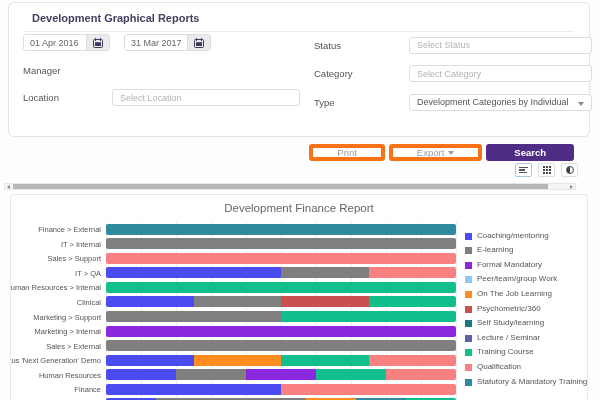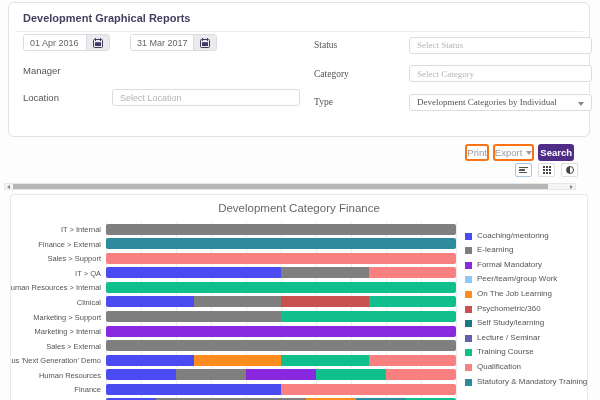--- a/index.html
+++ b/index.html
@@ -10,61 +10,61 @@
     position: relative;
     color: #555;
   }
 
   
   .filter-card {
     position: absolute; left: 8px; top: 2px; width: 582px; height: 135px;
     background: #fff; border: 1px solid #e2e2e8; border-radius: 6px;
   }
   .card-title {
-    margin: 0 6px; padding: 9px 8px 7px;
+    margin: 0 15px; padding: 9px 8px 7px;
     font-size: 11px; font-weight: bold; color: #474060;
     border-bottom: 1px solid #ececf0;
   }
   .fcol { position: absolute; }
   .fcol-left  { left: 14px; top: 26px; width: 277px; }
   .fcol-right { left: 305px; top: 28px; width: 278px; }
   .f-row { display: flex; align-items: center; height: 27.5px; }
-  .fcol-right .f-row { height: 28.5px; font-family: Liberation Serif, serif; }
+  .fcol-right .f-row { height: 28.5px; }
   .f-label { flex: none; font-size: 9.5px; color: #555; }
   .fcol-left  .f-label { width: 89px; }
   .fcol-right .f-label { width: 95px; }
   .text-input {
     flex: 1; height: 17px; border: 1px solid #dcdce0; border-radius: 3px;
     background: #fff; font-size: 9px; color: #b3b3b8;
     display: flex; align-items: center; padding: 0 7px; white-space: nowrap; overflow: hidden;
   }
   .select-input { color: #555; position: relative; }
   .caret {
     position: absolute; right: 7px; top: 7px;
     width: 0; height: 0; border-left: 3px solid transparent;
     border-right: 3px solid transparent; border-top: 4px solid #888;
   }
-  .date-wrap { display: flex; gap: 20px; }
+  .date-wrap { display: flex; gap: 14px; }
   .date-group {
     display: flex; height: 17px; border: 1px solid #dcdce0; border-radius: 3px; overflow: hidden;
   }
   .date-input {
     width: 62px; background: #fff; font-size: 9px; color: #666;
     display: flex; align-items: center; padding: 0 6px; white-space: nowrap;
   }
   .cal-btn {
     width: 23px; background: #ebebee; border-left: 1px solid #dcdce0;
     display: flex; align-items: center; justify-content: center; cursor: pointer;
   }
 
   
   .toolbar { position: absolute; top: 144px; left: 0; width: 574px; display: flex; justify-content: flex-end; gap: 4px; }
   .btn {
-    height: 17px; padding: 0 0; font-size: 9.5px;
-    border: 2px solid #f97316; border-radius: 3px; background: #fff; color: #9a9aa0;
+    height: 17px; padding: 0 24px; font-size: 9.5px;
+    border: 4px solid #f97316; border-radius: 3px; background: #fff; color: #9a9aa0;
     display: flex; align-items: center; gap: 4px; cursor: pointer;
   }
   .btn-search { background: #4f2d87; border-color: #4f2d87; color: #fff; font-weight: bold; }
 
   .view-toggles { position: absolute; top: 163px; left: 0; width: 578px; display: flex; justify-content: flex-end; gap: 6px; }
   .toggle-btn {
     width: 17px; height: 14px; border: 1px solid #dfdfe3; border-radius: 2px;
     background: #fff; display: flex; align-items: center; justify-content: center; cursor: pointer;
   }
   .toggle-btn.active { border-color: #a6c8e8; }
@@ -216,34 +216,34 @@
   </div>
 </div>
 
 <div class="hscroll">
   <div class="scroll-arrow arrow-left"></div>
   <div class="hscroll-thumb"></div>
   <div class="scroll-arrow arrow-right"></div>
 </div>
 
 <div class="chart-card">
-  <div class="chart-title">Development Category Finance</div>
+  <div class="chart-title">Development Finance Report</div>
   <div class="chart-area">
     <div class="gridlines"></div>
     <div>
         <div class="chart-row">
+          <div class="row-label">Finance &gt; External</div>
+          <div class="row-bar">
+            <div class="bar-seg" style="width: 100%; background: rgb(46, 139, 157);"></div>
+          </div>
+        </div>
+        <div class="chart-row">
           <div class="row-label">IT &gt; Internal</div>
           <div class="row-bar">
             <div class="bar-seg" style="width: 100%; background: rgb(127, 127, 127);"></div>
-          </div>
-        </div>
-        <div class="chart-row">
-          <div class="row-label">Finance &gt; External</div>
-          <div class="row-bar">
-            <div class="bar-seg" style="width: 100%; background: rgb(46, 139, 157);"></div>
           </div>
         </div>
         <div class="chart-row">
           <div class="row-label">Sales &gt; Support</div>
           <div class="row-bar">
             <div class="bar-seg" style="width: 100%; background: rgb(249, 128, 128);"></div>
           </div>
         </div>
         <div class="chart-row">
           <div class="row-label">IT &gt; QA</div>

